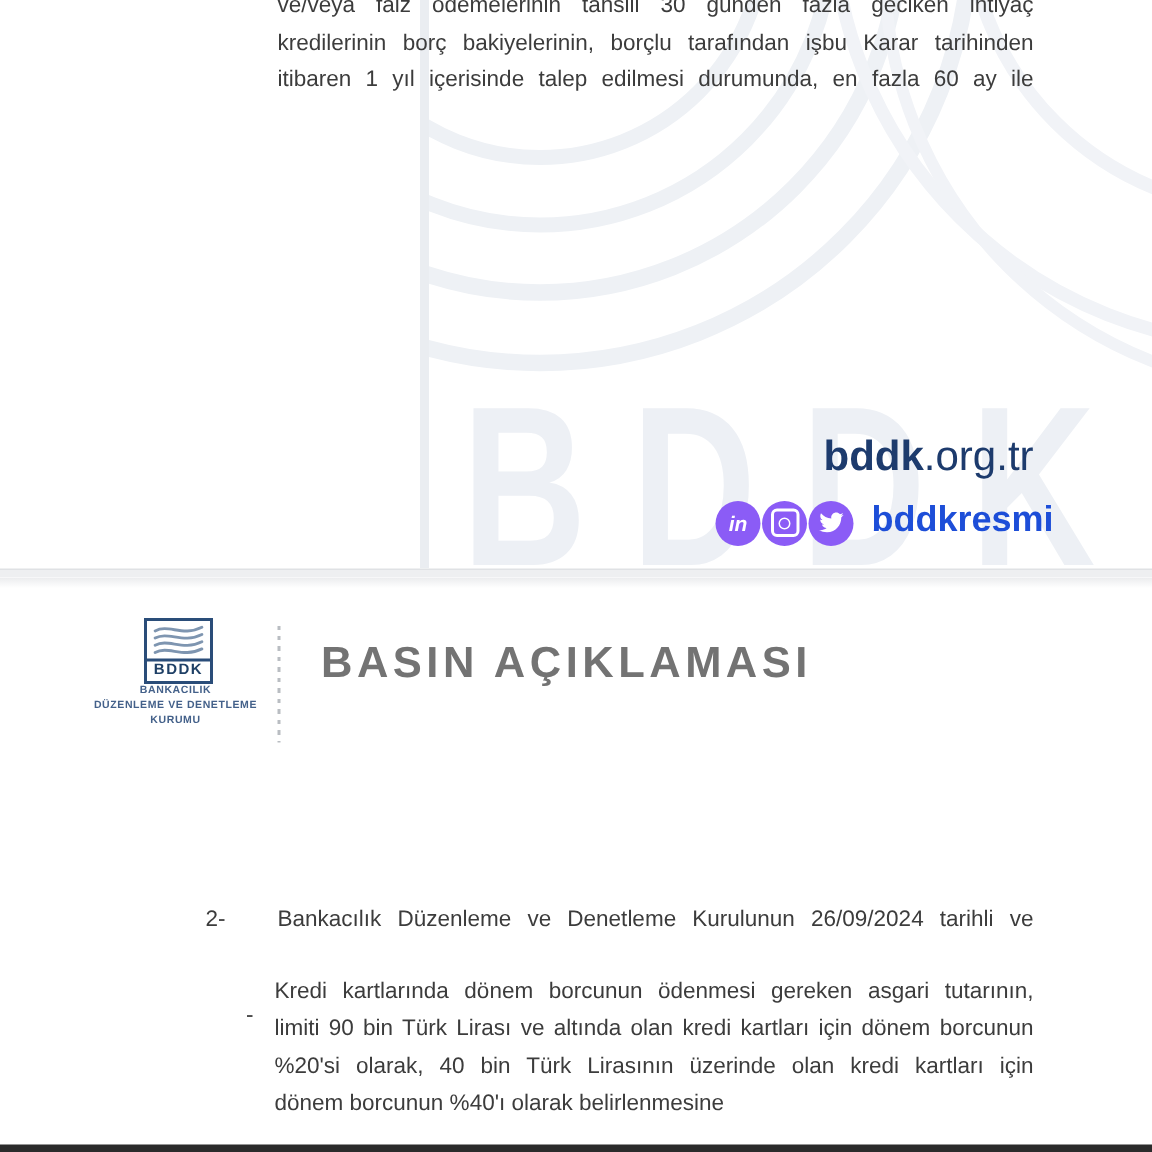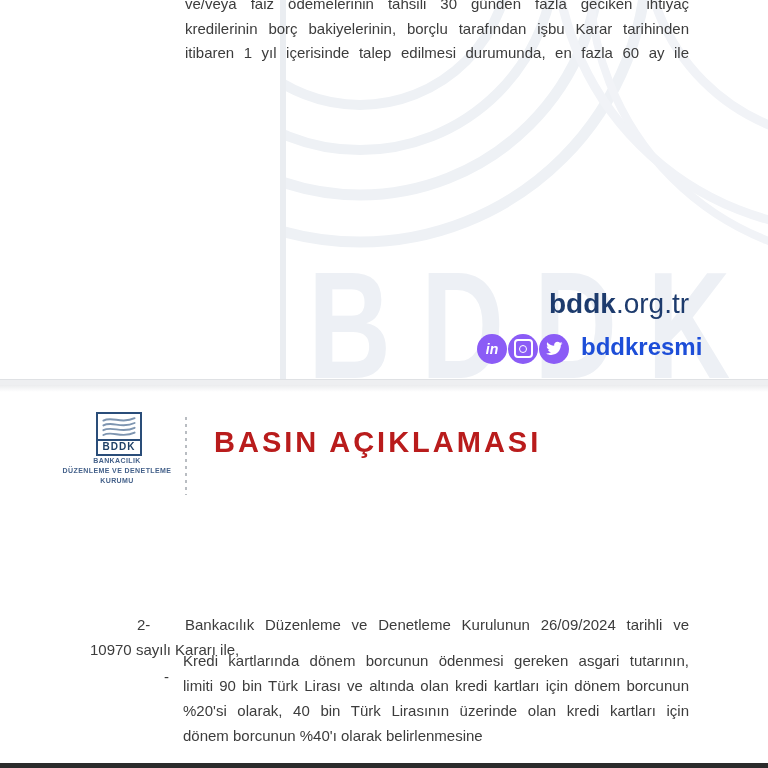--- a/index.html
+++ b/index.html
@@ -45,24 +45,24 @@
   #logo{position:absolute;left:96px;top:27px;width:42px;height:40px;
     border:2px solid #2a4d79;background:#fff;}
   #logo .waves{display:block;margin:1px auto 0;}
   #logo .acr{border-top:2px solid #2a4d79;text-align:center;font-size:10px;font-weight:bold;
     color:#1f4066;letter-spacing:1px;line-height:12px;}
   #org-name{position:absolute;left:42px;top:71px;width:150px;text-align:center;
     font-size:7px;font-weight:bold;color:#44618a;line-height:10px;letter-spacing:0.4px;}
   #dash-sep{position:absolute;left:185px;top:32px;width:2px;height:78px;
     background:repeating-linear-gradient(#b9bdc2 0 3px,transparent 3px 7px);}
   #press-title{position:absolute;left:214px;top:41px;font-size:29px;font-weight:bold;
-    letter-spacing:3px;color:#b91c1c;white-space:nowrap;}
+    letter-spacing:3px;color:#737373;white-space:nowrap;}
   
   #item2{position:absolute;left:90px;top:216px;width:599px;}
-  #item2 .l1{padding-left:47px;margin-top:12px;}
+  #item2 .l1{padding-left:47px;}
   #item2 .num{display:inline-block;width:48px;}
   #bullet-marker{position:absolute;left:164px;top:279px;line-height:25px;}
   #bullet-text{position:absolute;left:183px;top:263px;width:506px;line-height:25px;}
   #bottom-bar{position:absolute;left:0;bottom:0;width:768px;height:5px;background:#2b2b2b;}
 </style>
 </head>
 <body>
 
 <div id="screen">
 
@@ -133,21 +133,20 @@
       <div>DÜZENLEME VE DENETLEME</div>
       <div>KURUMU</div>
     </div>
     <div id="dash-sep"></div>
     <div id="press-title">BASIN AÇIKLAMASI</div>
 
     <div id="item2" class="doctext">
       <div class="line j l1">
         <span class="num">2-</span><span>Bankacılık Düzenleme ve Denetleme Kurulunun 26/09/2024 tarihli ve</span>
       </div>
-      <div class="line">10970 sayılı Kararı ile,</div>
     </div>
 
     <div id="bullet-marker" class="doctext">-</div>
     <div id="bullet-text" class="doctext">
       <div class="line j">Kredi kartlarında dönem borcunun ödenmesi gereken asgari tutarının,</div>
       <div class="line j">limiti 90 bin Türk Lirası ve altında olan kredi kartları için dönem borcunun</div>
       <div class="line j">%20'si olarak, 40 bin Türk Lirasının üzerinde olan kredi kartları için</div>
       <div class="line">dönem borcunun %40'ı olarak belirlenmesine</div>
     </div>
 

